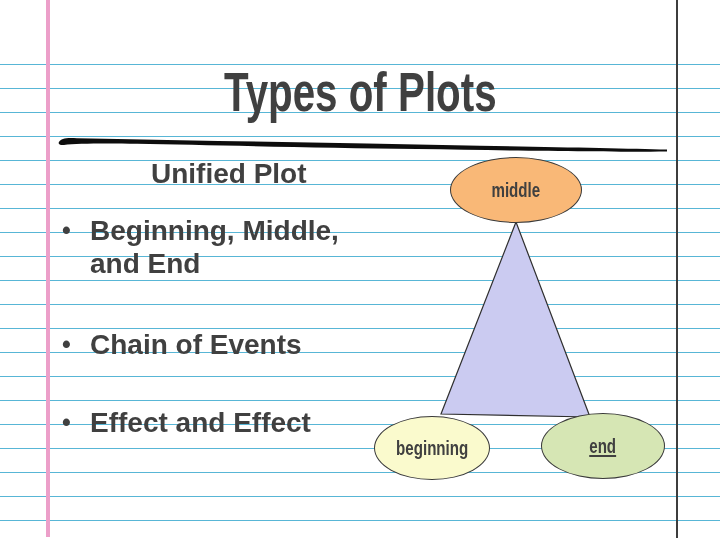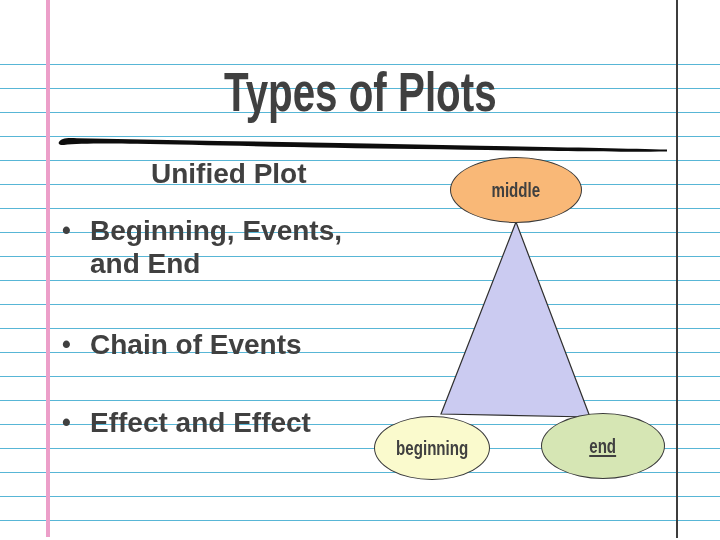--- a/index.html
+++ b/index.html
@@ -77,21 +77,21 @@
       L612 18.6
       C560 18.9, 462 17.6, 362 16.1
       C262 14.6, 152 12.2, 82 10.8
       C56 10.3, 22 10.2, 9 12.0
       C4.5 12.4, 2.8 10.6, 4 9 Z"></path>
   </svg>
 
   <div class="subtitle">Unified Plot</div>
 
   <div class="bullet-item b1">
-    <span class="dot">•</span><span class="btext">Beginning, Events, and End</span>
+    <span class="dot">•</span><span class="btext">Beginning, Middle, and End</span>
   </div>
   <div class="bullet-item b2">
     <span class="dot">•</span><span class="btext">Chain of Events</span>
   </div>
   <div class="bullet-item b3">
     <span class="dot">•</span><span class="btext">Effect and Effect</span>
   </div>
 
   <svg class="tri-svg" viewBox="0 0 152 199" aria-hidden="true">
     <polygon points="76,1 1,193 150,196" fill="#cbcbf1" stroke="#2f2f2f" stroke-width="1.2"></polygon>

